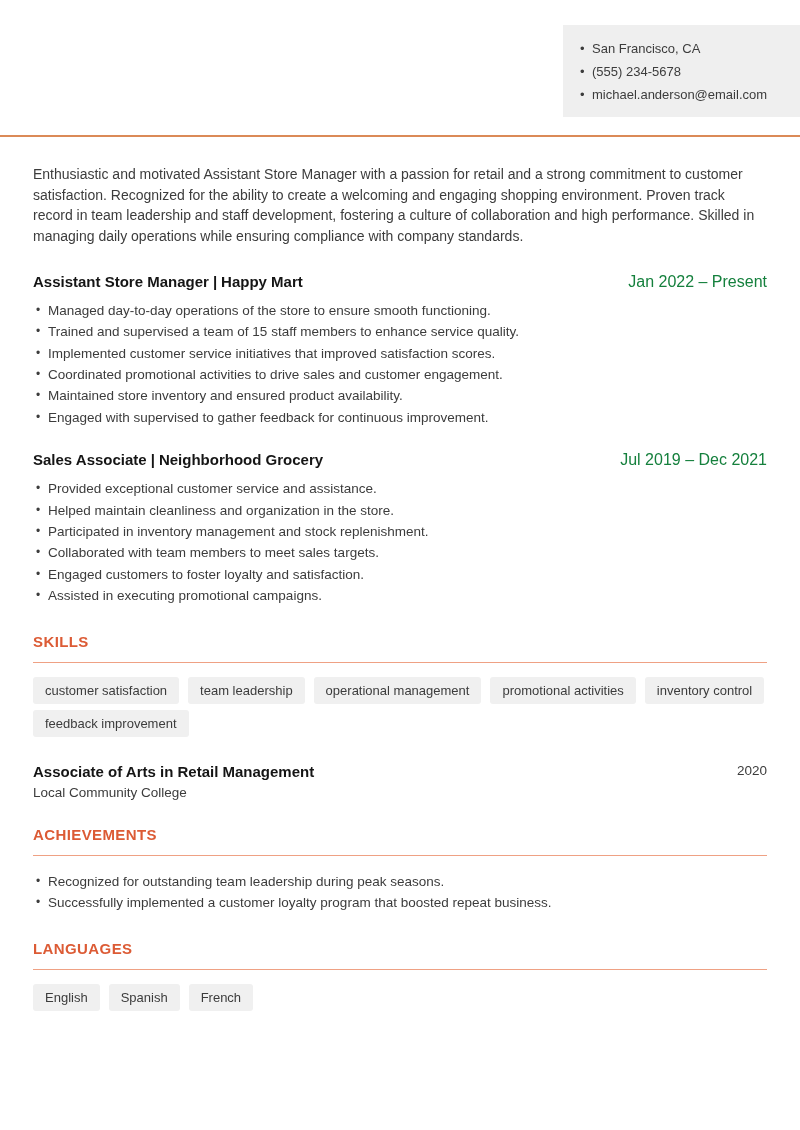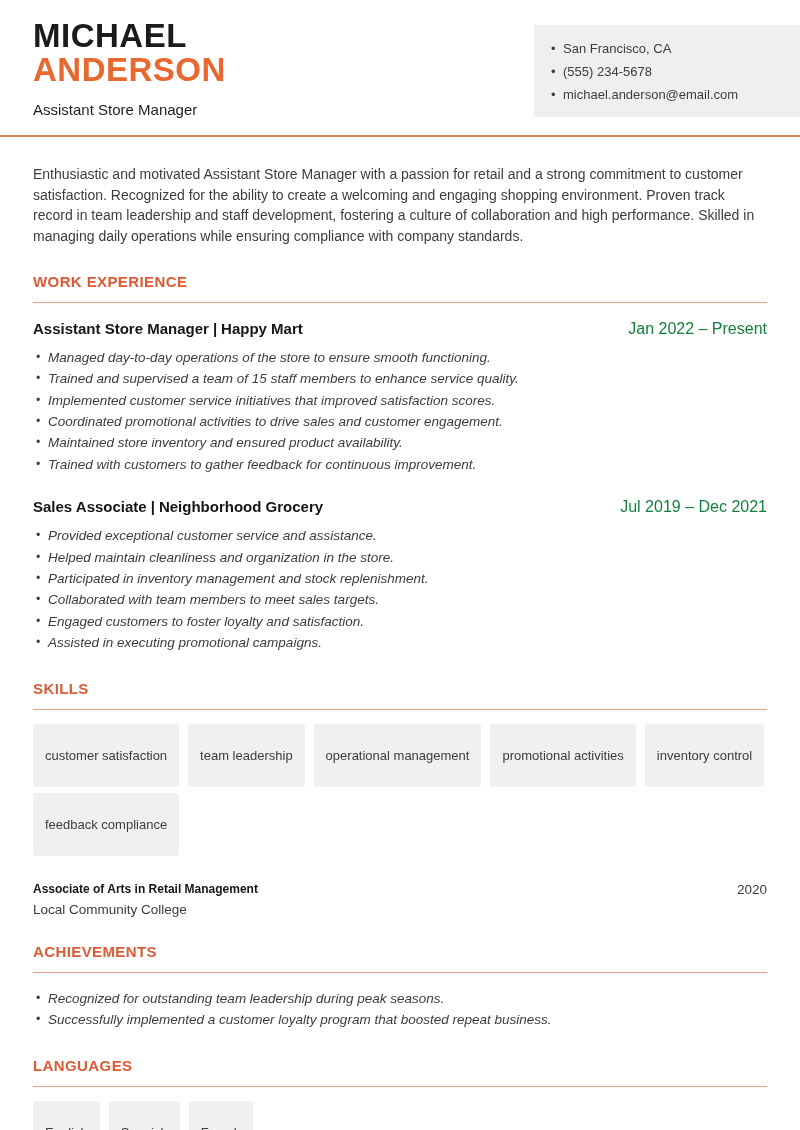--- a/index.html
+++ b/index.html
@@ -6,83 +6,75 @@
   body{font-family:"Liberation Sans",sans-serif;-webkit-font-smoothing:antialiased;}
   .page{width:800px;height:1130px;background:#fff;overflow:hidden;position:relative;}
 
   
   header{position:relative;height:135px;border-bottom:2px solid var(--rule-header,#DB8A57);}
   .name-block{position:absolute;left:33px;top:19px;}
   h1{margin:0;font-size:33px;line-height:34px;letter-spacing:.5px;font-weight:700;}
   .fn{display:block;color:#1b1b1b;}
   .ln{display:block;color:var(--name-accent,#E8682F);}
   .header-title{margin-top:14px;font-size:15px;color:#1f1f1f;}
-  .contact{position:absolute;top:25px;right:0;width:266px;height:92px;box-sizing:border-box;
+  .contact{position:absolute;top:25px;right:0;width:237px;height:92px;box-sizing:border-box;
            background:var(--contact-bg,#EFEFEF);padding:12px 10px 0 17px;}
   .contact ul{list-style:none;margin:0;padding:0;}
   .contact li{font-size:13px;color:#3c3c3c;line-height:23px;padding-left:12px;position:relative;}
   .contact li::before{content:"•";position:absolute;left:0;color:#3c3c3c;}
 
   
   main{padding:0 33px;margin-top:25px;}
   .summary{margin:27px 0 0;font-size:14px;line-height:20.7px;color:#3c3c3c;}
   .section{margin-top:26px;}
   .section h2{margin:0;font-size:15px;font-weight:700;letter-spacing:.4px;
               color:var(--heading,#DC5B35);padding-bottom:12px;
               border-bottom:1px solid var(--rule-section,#EFA184);}
 
   .job{margin-top:17px;}
   .job + .job{margin-top:23px;}
   .row{display:flex;justify-content:space-between;align-items:flex-start;}
   .job-title{margin:0;font-size:15px;font-weight:700;color:#151515;}
   .sep{margin:0 4px;}
   .dates{font-size:16px;color:#15803d;white-space:nowrap;}
-  ul.bullets{list-style:none;margin:9px 0 0;padding:0;font-style:italic;}
+  ul.bullets{list-style:none;margin:9px 0 0;padding:0;}
   ul.bullets li{font-size:13.5px;line-height:21.4px;color:#3c3c3c;position:relative;padding-left:15px;}
   ul.bullets li::before{content:"•";position:absolute;left:3px;top:0;font-size:12px;color:#3c3c3c;}
 
   .pills{display:flex;flex-wrap:wrap;gap:6px 9px;margin:14px 0 0;padding:0;list-style:none;}
-  .pill{background:var(--pill-bg,#F0F0F0);border-radius:3px;padding:24px 12px;font-size:13px;color:#3c3c3c;}
+  .pill{background:var(--pill-bg,#F0F0F0);border-radius:3px;padding:6px 12px;font-size:13px;color:#3c3c3c;}
 
   .edu{margin-top:16px;}
-  .edu-degree{margin:0;font-size:12px;font-weight:700;color:#151515;}
+  .edu-degree{margin:0;font-size:15px;font-weight:700;color:#151515;}
   .edu-school{margin-top:5px;font-size:13.5px;color:#3c3c3c;}
   .year{font-size:13.5px;color:#3c3c3c;}
 </style>
 </head>
 <body>
 
 <div class="page">
 
   <header>
-    <div class="name-block">
-      <h1>
-        <span class="fn">MICHAEL</span>
-        <span class="ln">ANDERSON</span>
-      </h1>
-      <div class="header-title">Assistant Store Manager</div>
-    </div>
     <aside class="contact">
       <ul>
 
           <li>San Francisco, CA</li>
 
           <li>(555) 234-5678</li>
 
           <li>michael.anderson@email.com</li>
         </ul>
     </aside>
   </header>
 
   <main>
 
     <p class="summary">Enthusiastic and motivated Assistant Store Manager with a passion for retail and a strong commitment to customer satisfaction. Recognized for the ability to create a welcoming and engaging shopping environment. Proven track record in team leadership and staff development, fostering a culture of collaboration and high performance. Skilled in managing daily operations while ensuring compliance with company standards.</p>
 
     <section class="section">
-      <h2>WORK EXPERIENCE</h2>
       <div>
 
           <article class="job">
             <div class="row">
               <h3 class="job-title">
                 <span>Assistant Store Manager</span><span class="sep">|</span><span>Happy Mart</span>
               </h3>
               <span class="dates">Jan 2022 – Present</span>
             </div>
             <ul class="bullets">
@@ -90,21 +82,21 @@
                 <li>Managed day-to-day operations of the store to ensure smooth functioning.</li>
 
                 <li>Trained and supervised a team of 15 staff members to enhance service quality.</li>
 
                 <li>Implemented customer service initiatives that improved satisfaction scores.</li>
 
                 <li>Coordinated promotional activities to drive sales and customer engagement.</li>
 
                 <li>Maintained store inventory and ensured product availability.</li>
 
-                <li>Trained with customers to gather feedback for continuous improvement.</li>
+                <li>Engaged with supervised to gather feedback for continuous improvement.</li>
               </ul>
           </article>
 
           <article class="job">
             <div class="row">
               <h3 class="job-title">
                 <span>Sales Associate</span><span class="sep">|</span><span>Neighborhood Grocery</span>
               </h3>
               <span class="dates">Jul 2019 – Dec 2021</span>
             </div>
@@ -133,21 +125,21 @@
           <li class="pill">customer satisfaction</li>
 
           <li class="pill">team leadership</li>
 
           <li class="pill">operational management</li>
 
           <li class="pill">promotional activities</li>
 
           <li class="pill">inventory control</li>
 
-          <li class="pill">feedback compliance</li>
+          <li class="pill">feedback improvement</li>
         </ul>
     </section>
 
     <section class="section">
       <div>
 
           <article class="edu">
             <div class="row">
               <h3 class="edu-degree">Associate of Arts in Retail Management</h3>
               <span class="year">2020</span>

